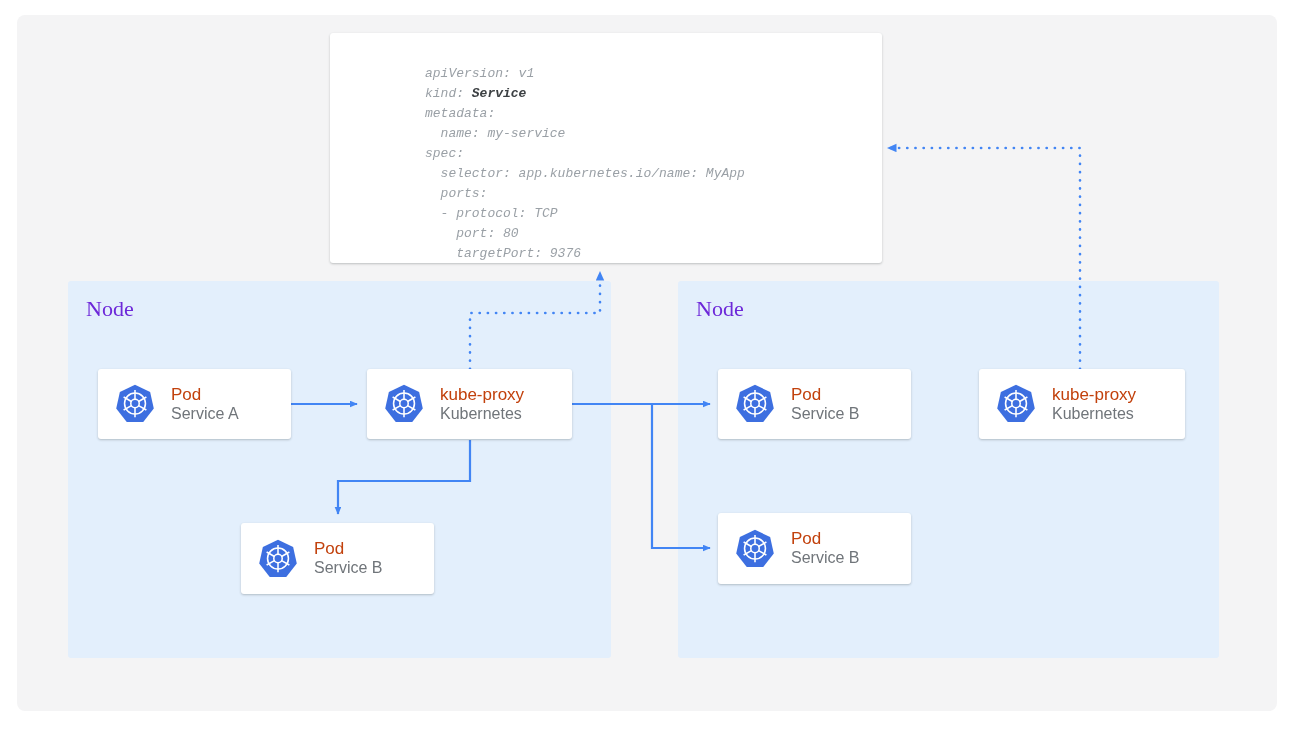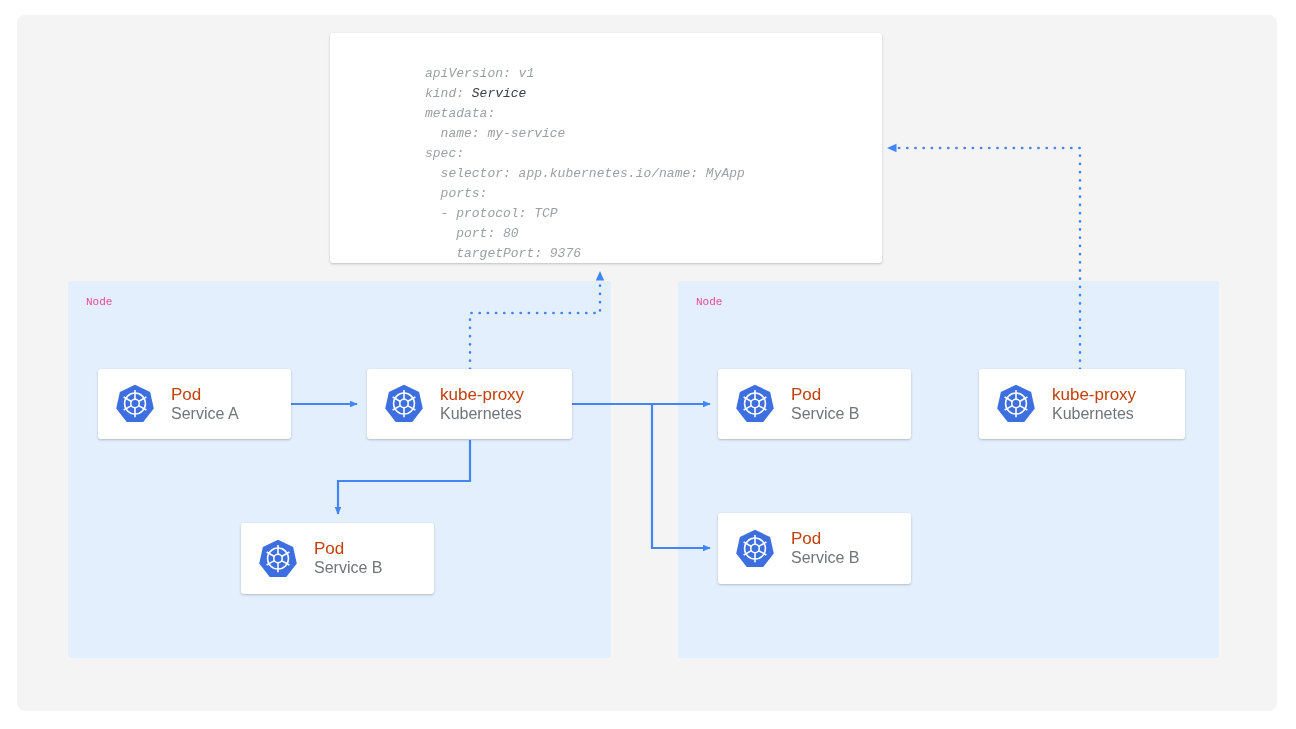--- a/index.html
+++ b/index.html
@@ -26,23 +26,23 @@
     border-radius: 8px;
   }
   
   .node-box {
     position: absolute;
     background: #e3effc;
     border-radius: 3px;
   }
   .node-label {
     position: absolute;
-    font-size: 11px;
-    color: #ec4899;
-    font-family: Liberation Mono, monospace;
+    font-size: 22px;
+    color: #6d28d9;
+    font-family: Liberation Serif, serif;
     white-space: nowrap;
   }
   
   .card {
     position: absolute;
     background: #ffffff;
     border-radius: 3px;
     box-shadow: 0 1px 2px rgba(60,64,67,0.20), 0 1px 3px rgba(60,64,67,0.10);
     display: flex;
     align-items: center;
@@ -91,21 +91,21 @@
     margin: 12px;
     font-family: "Liberation Mono", "DejaVu Sans Mono", monospace;
     font-style: italic;
     font-size: 13px;
     line-height: 20px;
     color: #9aa0a6;
     white-space: pre;
   }
   #yaml-pre b {
     color: #3c4043;
-    font-weight: normal;
+    font-weight: bold;
     text-align: center;
   }
   svg.edges {
     position: absolute;
     left: 0; top: 0;
     width: 1296px;
     height: 729px;
     pointer-events: none;
   }
 </style>

